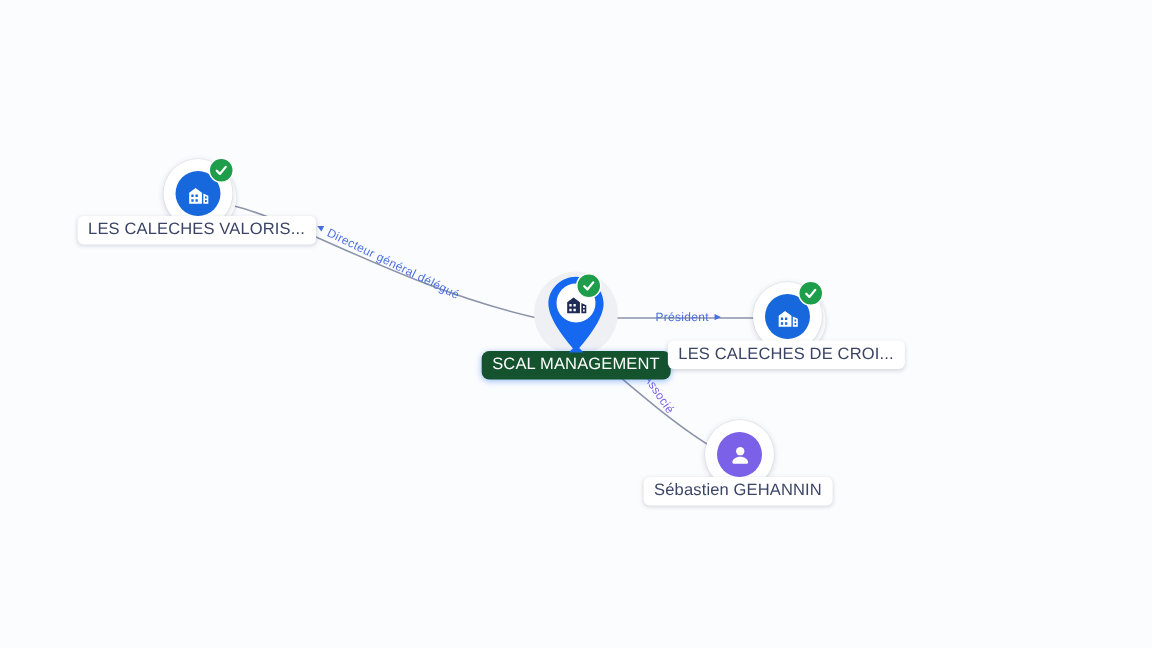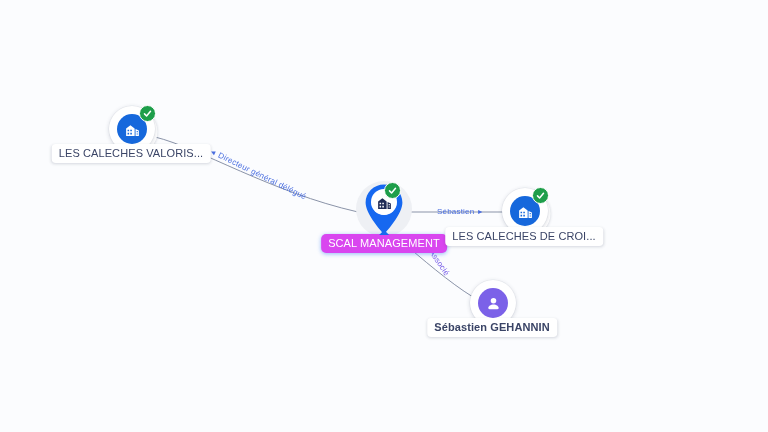--- a/index.html
+++ b/index.html
@@ -141,21 +141,21 @@
     white-space: nowrap;
     background: #ffffff;
     color: #3a4466;
     font-size: 11px;
     letter-spacing: .1px;
     padding: 3px 7px 4px 7px;
     border-radius: 4px;
     box-shadow: 0 1px 3px rgba(40,50,80,.18);
   }
   .node-label.selected {
-    background: #d946ef;
+    background: #14532d;
     color: #ffffff;
     font-weight: 500;
     border-radius: 5px;
     box-shadow: 0 1px 4px rgba(22,104,240,.45);
   }
   .node-label.selected::before {
     content: "";
     position: absolute;
     left: 50%;
     top: -4px;
@@ -195,21 +195,21 @@
     <path d="M 409 212 L 504 212" fill="none" stroke="#8a93a8" stroke-width="1"></path>
     <path d="M 400 240 C 421 258, 450 283, 473 297" fill="none" stroke="#8a93a8" stroke-width="1"></path>
   </svg>
 
   <div class="edge-label" style="left:210px; top:146px; transform: rotate(26deg);">
     <span class="caret">◄</span>
     <span>Directeur général délégué</span>
   </div>
 
   <div class="edge-label" style="left:437px; top:207px;">
-    <span>Sébastien</span>
+    <span>Président</span>
     <span class="caret">►</span>
   </div>
 
   <div class="edge-label purple" style="left:431px; top:246px; transform: rotate(56deg);">
     <span>Associé</span>
   </div>
 
   <div class="node" style="left:132px; top:129px;">
     <div class="node-icon-wrap">
       <div class="circle-node">
@@ -275,16 +275,16 @@
     <div class="node-icon-wrap">
       <div class="circle-node purple">
         <div class="inner-disc">
           <svg width="17" height="17" viewBox="0 0 24 24" fill="#ffffff">
             <circle cx="12" cy="8.2" r="3.9"></circle>
             <path d="M12 13.4c-4.1 0-7.4 2.5-7.4 5.1 0 .9.8 1.5 1.8 1.5h11.2c1 0 1.8-.6 1.8-1.5 0-2.6-3.3-5.1-7.4-5.1z"></path>
           </svg>
         </div>
       </div>
     </div>
-    <div class="node-label person" style="left:-1px; top:15px;font-weight:bold;">Sébastien GEHANNIN</div>
+    <div class="node-label person" style="left:-1px; top:15px;">Sébastien GEHANNIN</div>
   </div>
 
 </div>
 
 </body></html>

